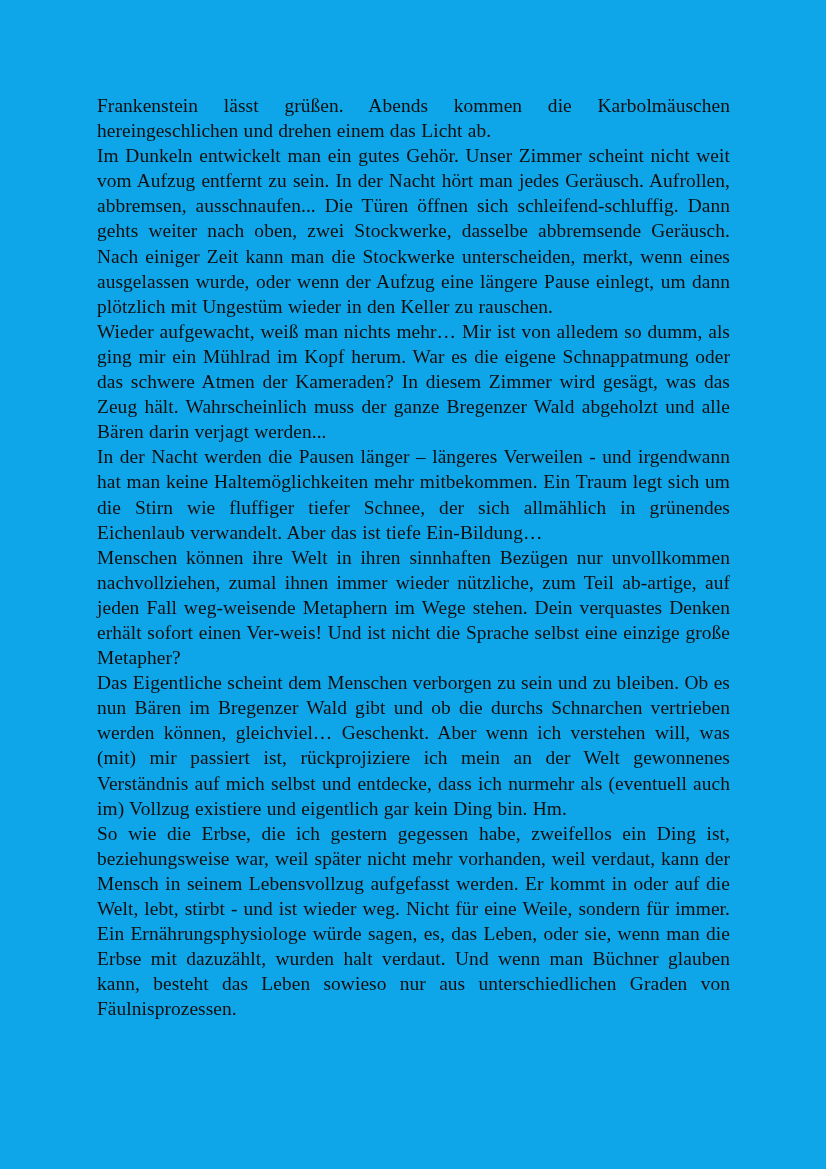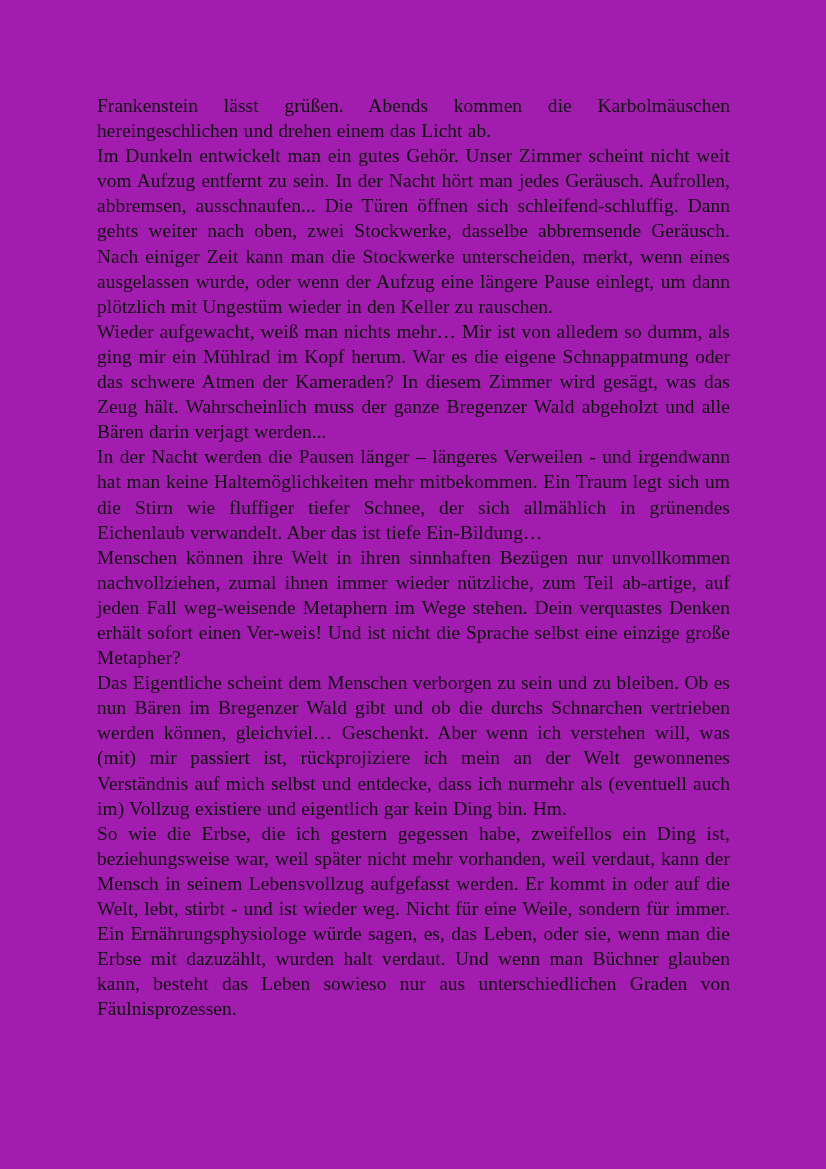--- a/index.html
+++ b/index.html
@@ -5,21 +5,21 @@
 <style>
   html, body {
     margin: 0;
     padding: 0;
     background: #ffffff;
   }
   .page {
     position: relative;
     width: 826px;
     height: 1169px;
-    background: #a21caf;
+    background: #0ea5e9;
     overflow: hidden;
     box-sizing: border-box;
   }
   .text-block {
     position: absolute;
     left: 97px;
     top: 93px;
     width: 633px;
   }
   .para {

